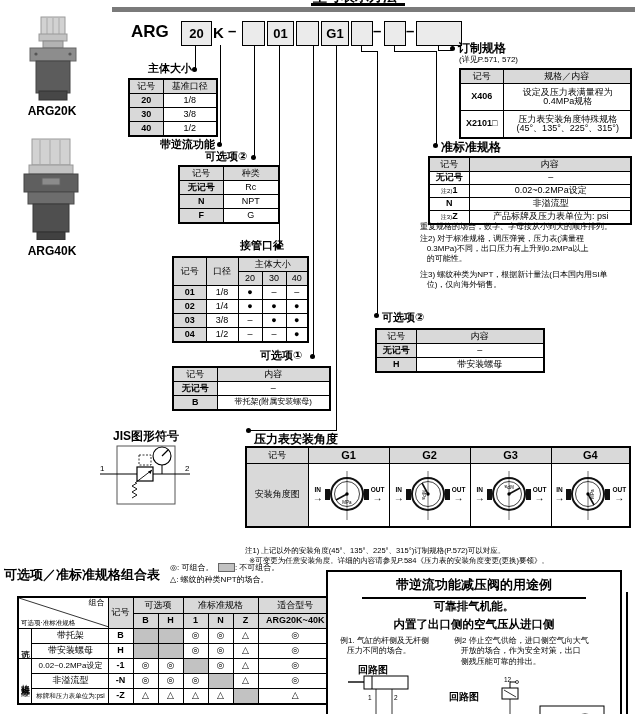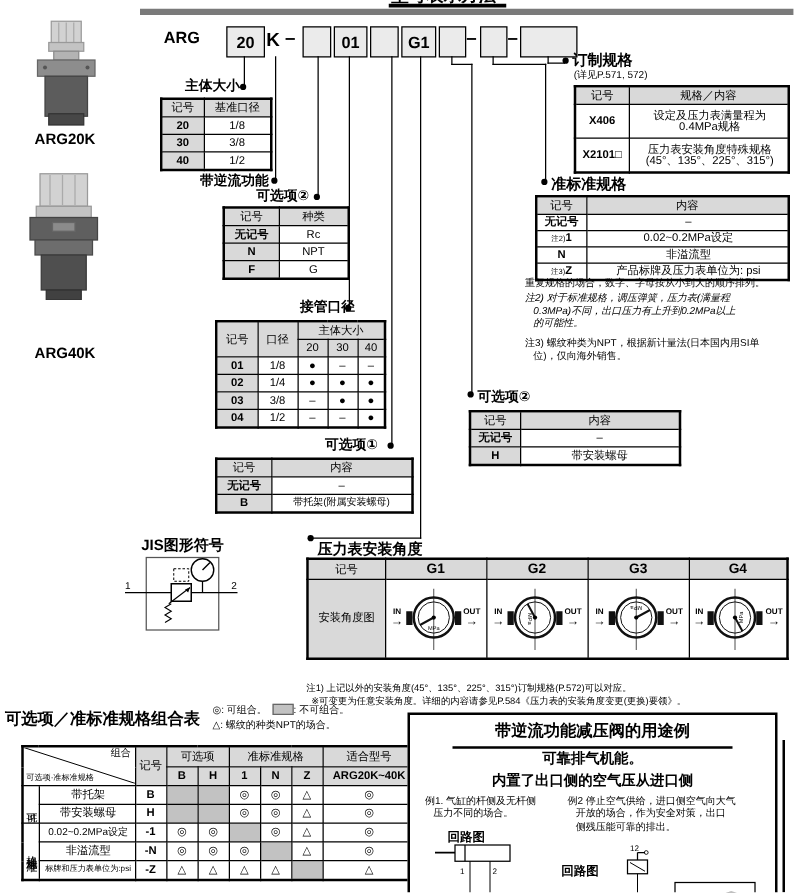--- a/index.html
+++ b/index.html
@@ -68,23 +68,23 @@
       <line x1="40" y1="2" x2="40" y2="26" stroke="#aaa"></line>
     <rect x="9" y="27" width="44" height="9" fill="#c3c3c3" stroke="#999"></rect>
     <rect x="4" y="36" width="54" height="18" fill="#5f5f5f" stroke="#444"></rect>
     <rect x="22" y="40" width="18" height="7" fill="#8b8b8b" stroke="#666"></rect>
     <circle cx="11" cy="60" r="2" fill="#555"></circle>
       <circle cx="51" cy="60" r="2" fill="#555"></circle>
     <rect x="8" y="54" width="46" height="12" fill="#6d6d6d" stroke="#4a4a4a"></rect>
     <rect x="13" y="66" width="36" height="28" fill="#4f4f4f" stroke="#3a3a3a"></rect>
     <rect x="17" y="94" width="28" height="8" fill="#414141" stroke="#303030"></rect>
   </svg>
-  <div class="abs" style="left:20px;top:244px;width:64px;text-align:center;font-weight:bold;font-size:12px;margin-top:31px;">ARG40K</div>
-
-  <div class="mtext" style="left:131px;top:22px;font-size:13px;">ARG</div>
+  <div class="abs" style="left:20px;top:244px;width:64px;text-align:center;font-weight:bold;font-size:12px;">ARG40K</div>
+
+  <div class="mtext" style="left:131px;top:22px;font-size:17px;">ARG</div>
   <div class="mbox" style="left:181px;top:21px;width:29px;height:23px;">20</div>
   <div class="mtext" style="left:213px;top:24px;">K</div>
   <div class="mtext" style="left:228px;top:22px;">–</div>
   <div class="mbox" style="left:242px;top:21px;width:21px;height:23px;"></div>
   <div class="mbox" style="left:267px;top:21px;width:25px;height:23px;">01</div>
   <div class="mbox" style="left:296px;top:21px;width:21px;height:23px;"></div>
   <div class="mbox" style="left:321px;top:21px;width:26px;height:23px;">G1</div>
   <div class="mbox" style="left:351px;top:21px;width:20px;height:23px;"></div>
   <div class="mtext" style="left:373px;top:22px;">–</div>
   <div class="mbox" style="left:384px;top:21px;width:20px;height:23px;"></div>
@@ -310,21 +310,21 @@
           <td style="height:12px;"><span style="font-size:6px;"></span><span class="bold">N</span></td>
           <td class="lft" style="height:12px;">非溢流型</td>
         </tr>
     <tr>
           <td style="height:12px;"><span style="font-size:6px;">注3)</span><span class="bold">Z</span></td>
           <td class="lft" style="height:12px;">产品标牌及压力表单位为: psi</td>
         </tr>
   </tbody>
     </table>
   <div class="note" style="left:420px;top:222px;width:214px;white-space:normal;">重复规格的场合，数字、字母按从小到大的顺序排列。</div>
-  <div class="note" style="left:420px;top:234px;font-style:italic;">注2) 对于标准规格，调压弹簧，压力表(满量程
+  <div class="note" style="left:420px;top:234px;">注2) 对于标准规格，调压弹簧，压力表(满量程
    0.3MPa)不同，出口压力有上升到0.2MPa以上
    的可能性。</div>
   <div class="note" style="left:420px;top:270px;">注3) 螺纹种类为NPT，根据新计量法(日本国内用SI单
    位)，仅向海外销售。</div>
 
   <table class="tbl" style="left:375px;top:328px;width:170px;">
     <colgroup>
         <col style="width:40px;">
         <col>
       </colgroup>

